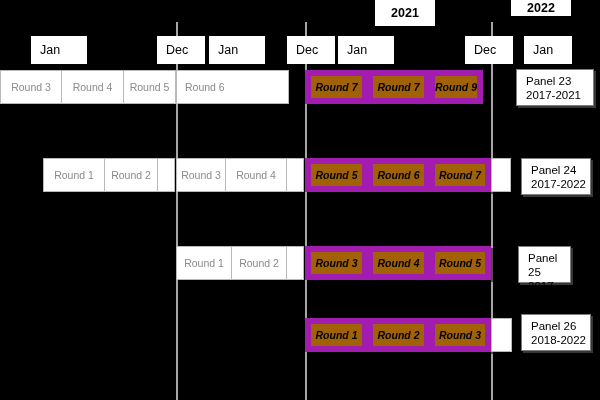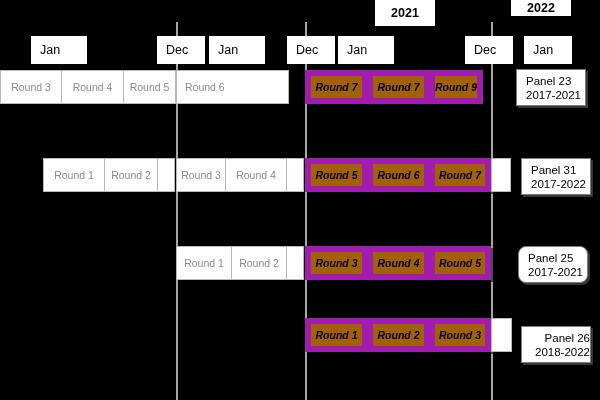--- a/index.html
+++ b/index.html
@@ -117,21 +117,21 @@
     <div class="seg white" style="width:53px;">Round 5</div>
   </div>
   <div class="bar" style="left:176px;top:70px;width:113px;height:34px;">
     <div class="seg white" style="width:113px;justify-content:flex-start;padding-left:8px;">Round 6</div>
   </div>
   <div class="bar shadow" style="left:305px;top:70px;width:187px;height:34px;">
     <div class="seg gray" style="width:63px;">Round 7</div>
     <div class="seg gray" style="width:63px;">Round 7</div>
     <div class="seg gray" style="width:54px;">Round 9</div>
   </div>
-  <div class="panel" style="left:516px;top:69px;width:70px;height:37px;">
+  <div class="panel" style="left:516px;top:69px;width:78px;height:37px;">
     <span>Panel 23</span>
     <span>2017-2021</span>
   </div>
 
   <div class="bar" style="left:43px;top:158px;width:134px;height:34px;">
     <div class="seg white" style="width:62px;">Round 1</div>
     <div class="seg white" style="width:54px;">Round 2</div>
     <div class="seg blank" style="width:18px;"></div>
   </div>
   <div class="bar" style="left:176px;top:158px;width:130px;height:34px;">
@@ -141,45 +141,45 @@
   </div>
   <div class="bar shadow" style="left:305px;top:158px;width:187px;height:34px;">
     <div class="seg gray" style="width:63px;">Round 5</div>
     <div class="seg gray" style="width:63px;">Round 6</div>
     <div class="seg gray" style="width:62px;">Round 7</div>
   </div>
   <div class="bar" style="left:491px;top:158px;width:20px;height:34px;">
     <div class="seg blank" style="width:20px;"></div>
   </div>
   <div class="panel" style="left:521px;top:158px;width:70px;height:37px;">
-    <span>Panel 31</span>
+    <span>Panel 24</span>
     <span>2017-2022</span>
   </div>
 
   <div class="bar" style="left:176px;top:246px;width:130px;height:34px;">
     <div class="seg white" style="width:56px;">Round 1</div>
     <div class="seg white" style="width:56px;box-shadow:2px 2px 0 rgba(0,0,0,0.5);">Round 2</div>
     <div class="seg blank" style="width:18px;"></div>
   </div>
   <div class="bar shadow" style="left:305px;top:246px;width:187px;height:34px;">
     <div class="seg gray" style="width:63px;">Round 3</div>
     <div class="seg gray" style="width:63px;">Round 4</div>
     <div class="seg gray" style="width:62px;">Round 5</div>
   </div>
-  <div class="panel" style="left:518px;top:246px;width:70px;height:37px;border-radius:8px;">
+  <div class="panel" style="left:518px;top:246px;width:53px;height:37px;">
     <span>Panel 25</span>
     <span>2017-2021</span>
   </div>
 
   <div class="bar shadow" style="left:305px;top:318px;width:187px;height:34px;">
     <div class="seg gray" style="width:63px;">Round 1</div>
     <div class="seg gray" style="width:63px;">Round 2</div>
     <div class="seg gray" style="width:62px;">Round 3</div>
   </div>
   <div class="bar" style="left:491px;top:318px;width:21px;height:34px;">
     <div class="seg blank" style="width:21px;"></div>
   </div>
-  <div class="panel" style="left:521px;top:326px;width:70px;height:37px;text-align:right;">
+  <div class="panel" style="left:521px;top:314px;width:70px;height:37px;">
     <span>Panel 26</span>
     <span>2018-2022</span>
   </div>
 
 </div>
 
 </body></html>

